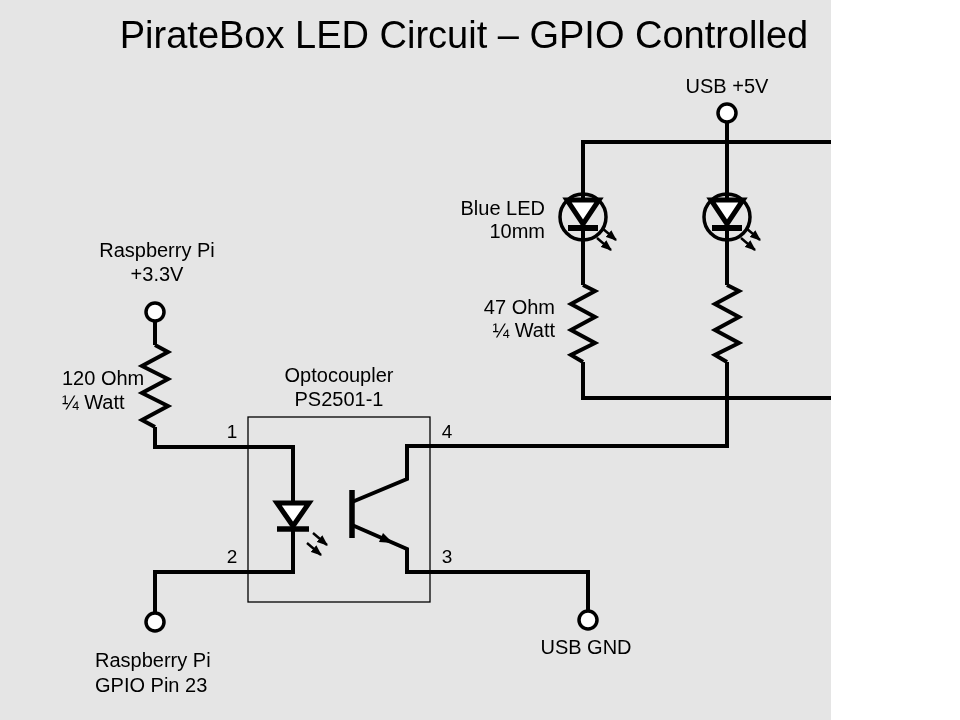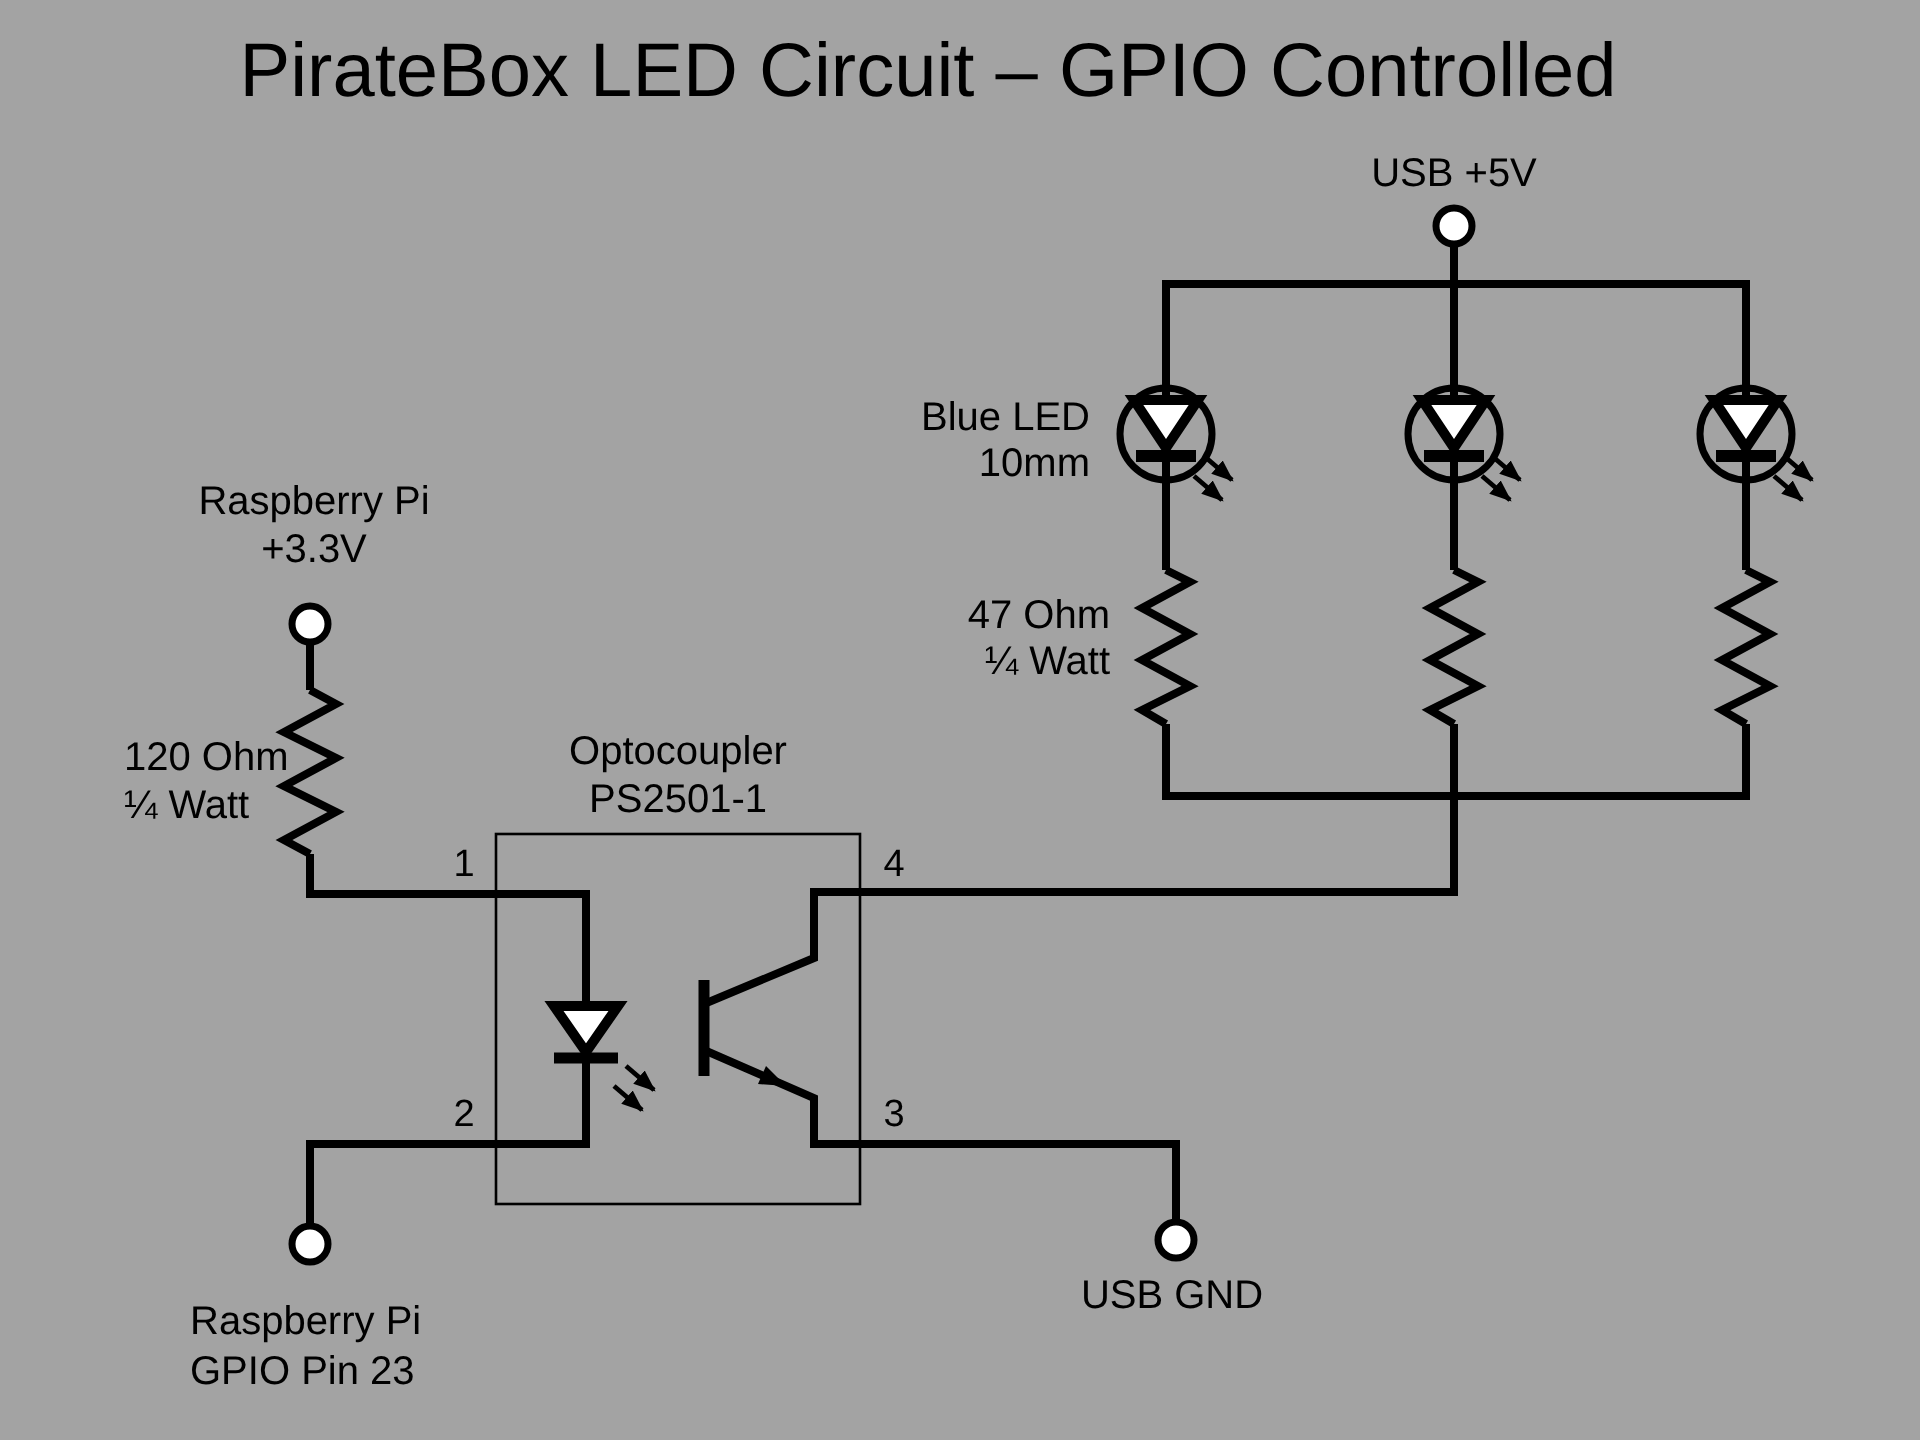--- a/index.html
+++ b/index.html
@@ -1,16 +1,16 @@
 <!DOCTYPE html>
 <html><head>
 <meta charset="utf-8">
 <style>
   html, body { margin: 0; padding: 0; background: #ffffff; }
-  .page { width: 960px; height: 720px; position: relative; background: #a3a3a3; overflow: hidden; text-decoration: underline; }
+  .page { width: 831px; height: 720px; position: relative; background: #e5e5e5; overflow: hidden; text-decoration: underline; }
   svg text { font-family: "Liberation Sans", sans-serif; fill: #000000; }
   .title-text { font-size: 38px; }
   .lbl  { font-size: 20px; }
   .pin  { font-size: 19px; }
   .wire { fill: none; stroke: #000000; stroke-width: 4; }
   .railwire { fill: none; stroke: #000000; stroke-width: 4; }
   .sym  { fill: none; stroke: #000000; stroke-width: 3.5; }
   .term { fill: #ffffff; stroke: #000000; stroke-width: 3.5; }
   .tri  { fill: #ffffff; stroke: #000000; stroke-width: 5; stroke-linejoin: miter; }
   .bar  { fill: none; stroke: #000000; stroke-width: 6; }

